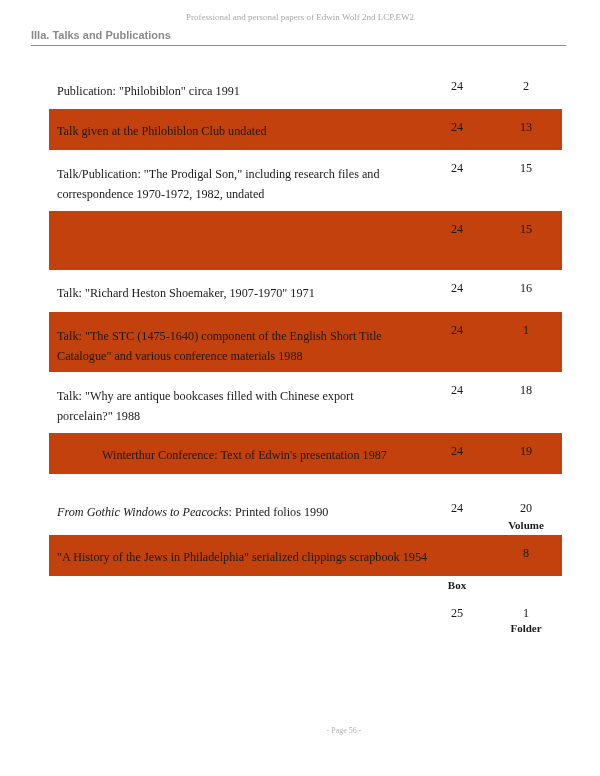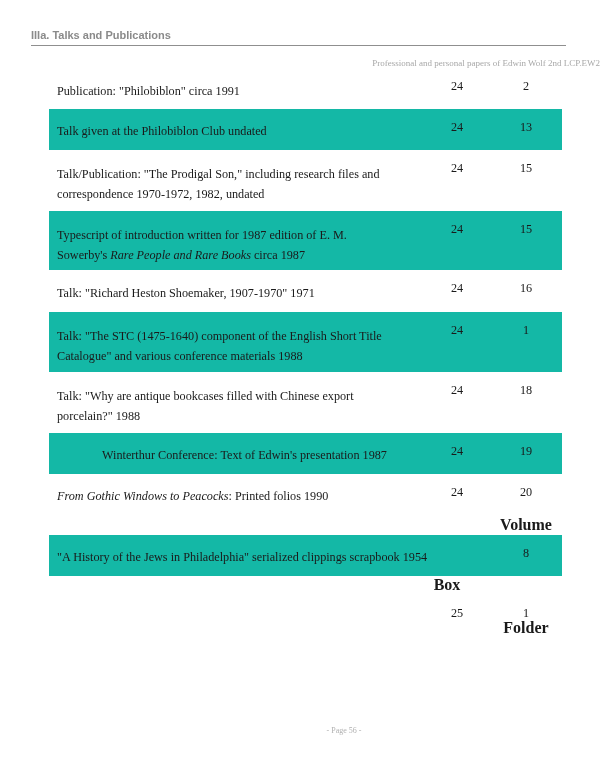--- a/index.html
+++ b/index.html
@@ -13,25 +13,24 @@
       position: relative;
       overflow: hidden;
       font-family: "Liberation Serif", "DejaVu Serif", serif;
       color: #1a1a1a;
     }
     .running-header {
       position: absolute;
       top: 12px;
       left: 0;
       width: 600px;
-      text-align: right;
+      text-align: center;
       font-size: 9px;
       color: #a8a8a8;
       font-family: "Liberation Serif", serif;
-      margin-top: 46px;
     }
     .section-title {
       position: absolute;
       top: 29px;
       left: 31px;
       font-family: "Liberation Sans", "DejaVu Sans", sans-serif;
       font-size: 11px;
       font-weight: bold;
       color: #8a8a8a;
     }
@@ -43,21 +42,21 @@
       height: 0;
       border-top: 1.5px solid #8f8f8f;
     }
     .row {
       position: absolute;
       left: 49px;
       width: 513px;
       box-sizing: border-box;
     }
     .row.shaded {
-      background: #14b8a6;
+      background: #c2410c;
     }
     .row .desc {
       position: absolute;
       left: 8px;
       width: 340px;
       font-size: 12.2px;
       line-height: 20px;
     }
     .row .desc i {
       font-style: italic;
@@ -70,21 +69,21 @@
       text-align: center;
       font-size: 12.2px;
       line-height: 16px;
     }
     .row .box { left: 388px; }
     .row .folder { left: 457px; }
     .col-head {
       position: absolute;
       width: 60px;
       text-align: center;
-      font-size: 16px;
+      font-size: 11px;
       font-weight: bold;
       line-height: 16px;
     }
     .footer {
       position: absolute;
       top: 726px;
       left: 0;
       width: 600px;
       text-align: center;
       font-size: 8px;
@@ -117,23 +116,20 @@
 
 <div class="row" style="top:150px;height:61px;">
   <div class="desc" style="top:14px;">
     <span>Talk/Publication: "The Prodigal Son," including research files and correspondence 1970-1972, 1982, undated</span><i></i><span></span>
   </div>
   <div class="box">24</div>
   <div class="folder">15</div>
 </div>
 
 <div class="row shaded" style="top:211px;height:59px;">
-  <div class="desc" style="top:14px;">
-    <span>Typescript of introduction written for 1987 edition of E. M. Sowerby's </span><i>Rare People and Rare Books</i><span> circa 1987</span>
-  </div>
   <div class="box">24</div>
   <div class="folder">15</div>
 </div>
 
 <div class="row" style="top:270px;height:42px;">
   <div class="desc" style="top:13px;">
     <span>Talk: "Richard Heston Shoemaker, 1907-1970" 1971</span><i></i><span></span>
   </div>
   <div class="box">24</div>
   <div class="folder">16</div>
@@ -156,36 +152,36 @@
 </div>
 
 <div class="row shaded" style="top:433px;height:41px;">
   <div class="desc" style="top:12px;margin-left:45px;">
     <span>Winterthur Conference: Text of Edwin's presentation 1987</span><i></i><span></span>
   </div>
   <div class="box">24</div>
   <div class="folder">19</div>
 </div>
 
-<div class="row" style="top:474px;height:40px;">
+<div class="row" style="top:490px;height:40px;">
   <div class="desc" style="top:12px;">
     <span></span><i>From Gothic Windows to Peacocks</i><span>: Printed folios 1990</span>
   </div>
   <div class="box">24</div>
   <div class="folder">20</div>
 </div>
 
 <div class="col-head" style="top:517px;left:496px;">Volume</div>
 
 <div class="row shaded" style="top:535px;height:41px;">
   <div class="desc" style="top:12px;width:420px;">"A History of the Jews in Philadelphia" serialized clippings scrapbook 1954</div>
   <div class="folder">8</div>
 </div>
 
-<div class="col-head" style="top:577px;left:417px;">Box</div>
+<div class="col-head" style="top:577px;left:427px;">Box</div>
 <div class="col-head" style="top:599px;left:496px;margin-top:21px;">Folder</div>
 
 <div class="row" style="top:595px;height:80px;">
   <div class="box">25</div>
   <div class="folder">1</div>
 </div>
 
 <div class="footer">- Page 56 -</div>
 
 </body></html>

